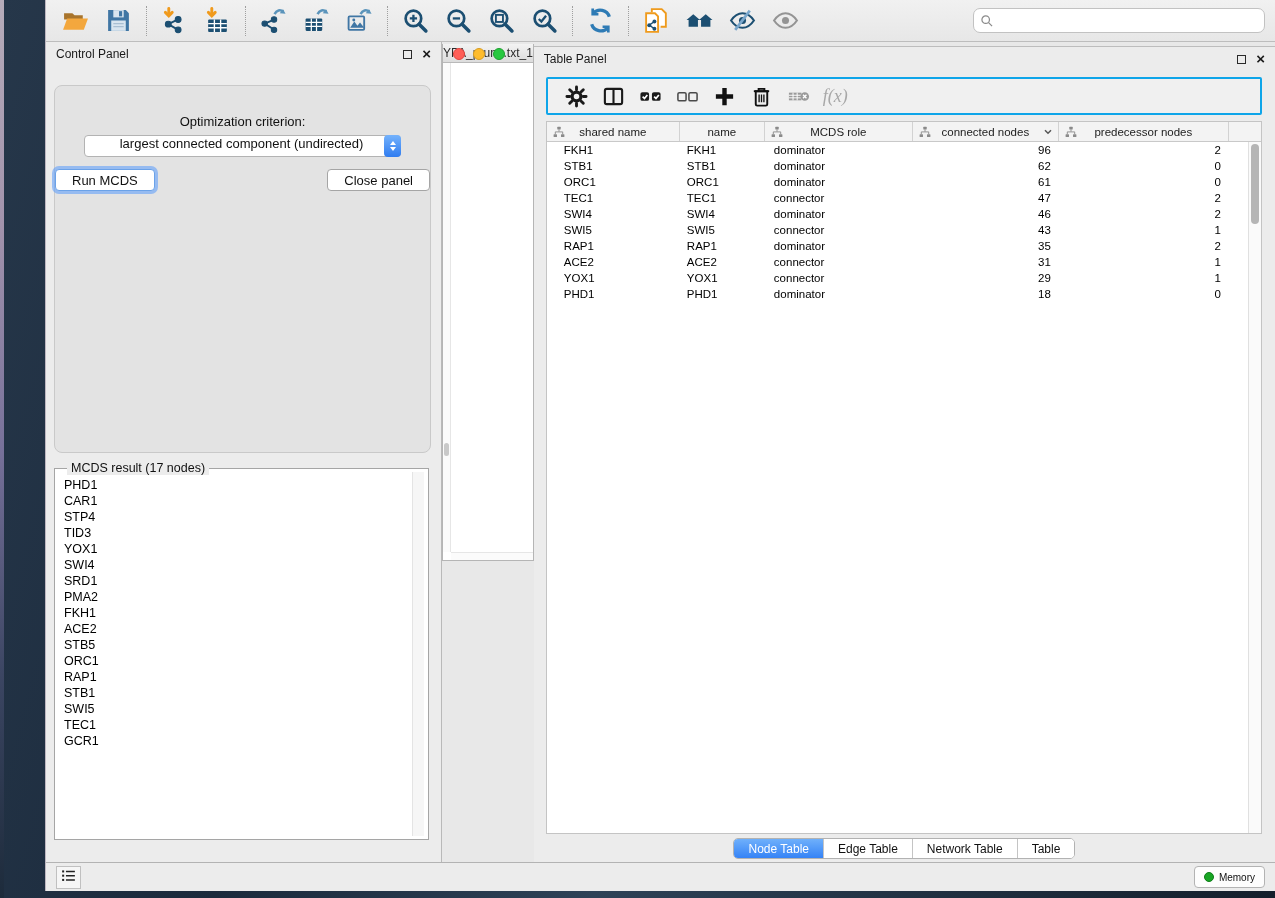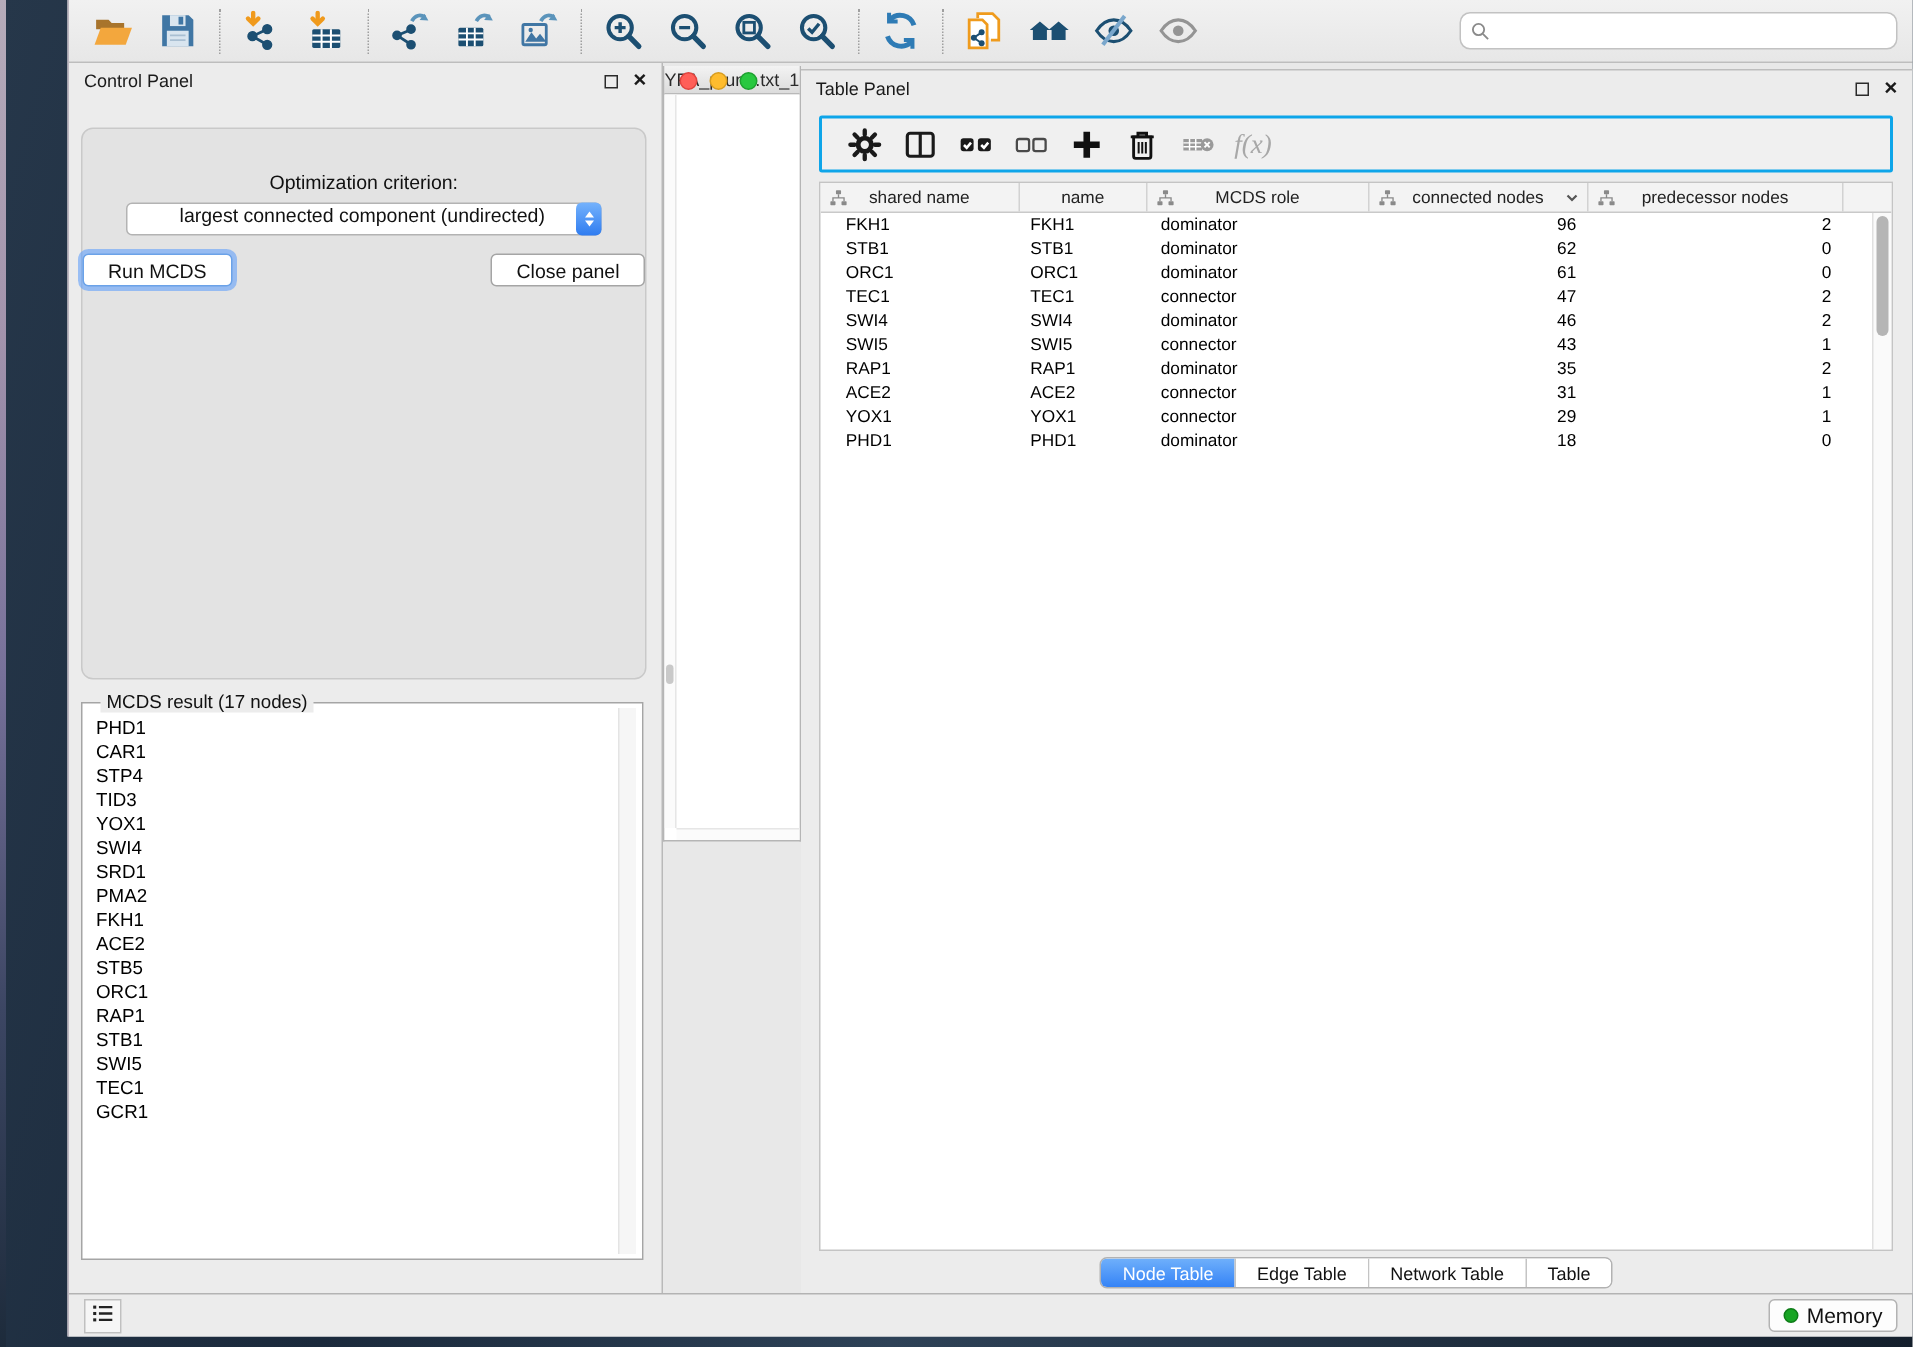--- a/index.html
+++ b/index.html
@@ -91,21 +91,21 @@
   .td:nth-child(4){ width:146px; text-align:right; padding-right:8px; }
   .td:nth-child(5){ width:170px; text-align:right; padding-right:8px; }
   .tbl-scroll { position:absolute; right:0; top:0; bottom:0; width:13px; background:#fafafa; border-left:1px solid #e0e0e0; }
   .tbl-scroll .thumb { position:absolute; left:2px; top:2px; width:8px; height:80px; background:#b5b5b5; border-radius:4px; }
   .tp-tabs { position:absolute; left:0; right:0; bottom:3px; display:flex; justify-content:center; }
 
   
   .status-bar { height:29px; flex:0 0 auto; background:#ececec; border-top:1px solid #b3b3b3; display:flex; align-items:center; padding:0 10px; }
   .list-btn { width:25px; height:23px; background:#f6f6f6; border:1px solid #c0c0c0; display:flex; align-items:center; justify-content:center; }
   .list-btn svg { width:17px; height:17px; }
-  .memory-btn { margin-left:auto; height:22px; background:#fdfdfd; border:1px solid #b3b3b3; border-radius:4px; display:flex; align-items:center; gap:5px; padding:0 9px; font-size:14px; color:#111; }
+  .memory-btn { margin-left:auto; height:22px; background:#fdfdfd; border:1px solid #b3b3b3; border-radius:4px; display:flex; align-items:center; gap:5px; padding:0 9px; font-size:10px; color:#111; }
   .mem-dot { width:10px; height:10px; border-radius:50%; background:#18a524; border:1px solid #0e7d18; }
 </style>
 </head>
 <body>
 
 <div class="left-strip"></div>
 
 <div class="app">
 
   <div class="toolbar">

